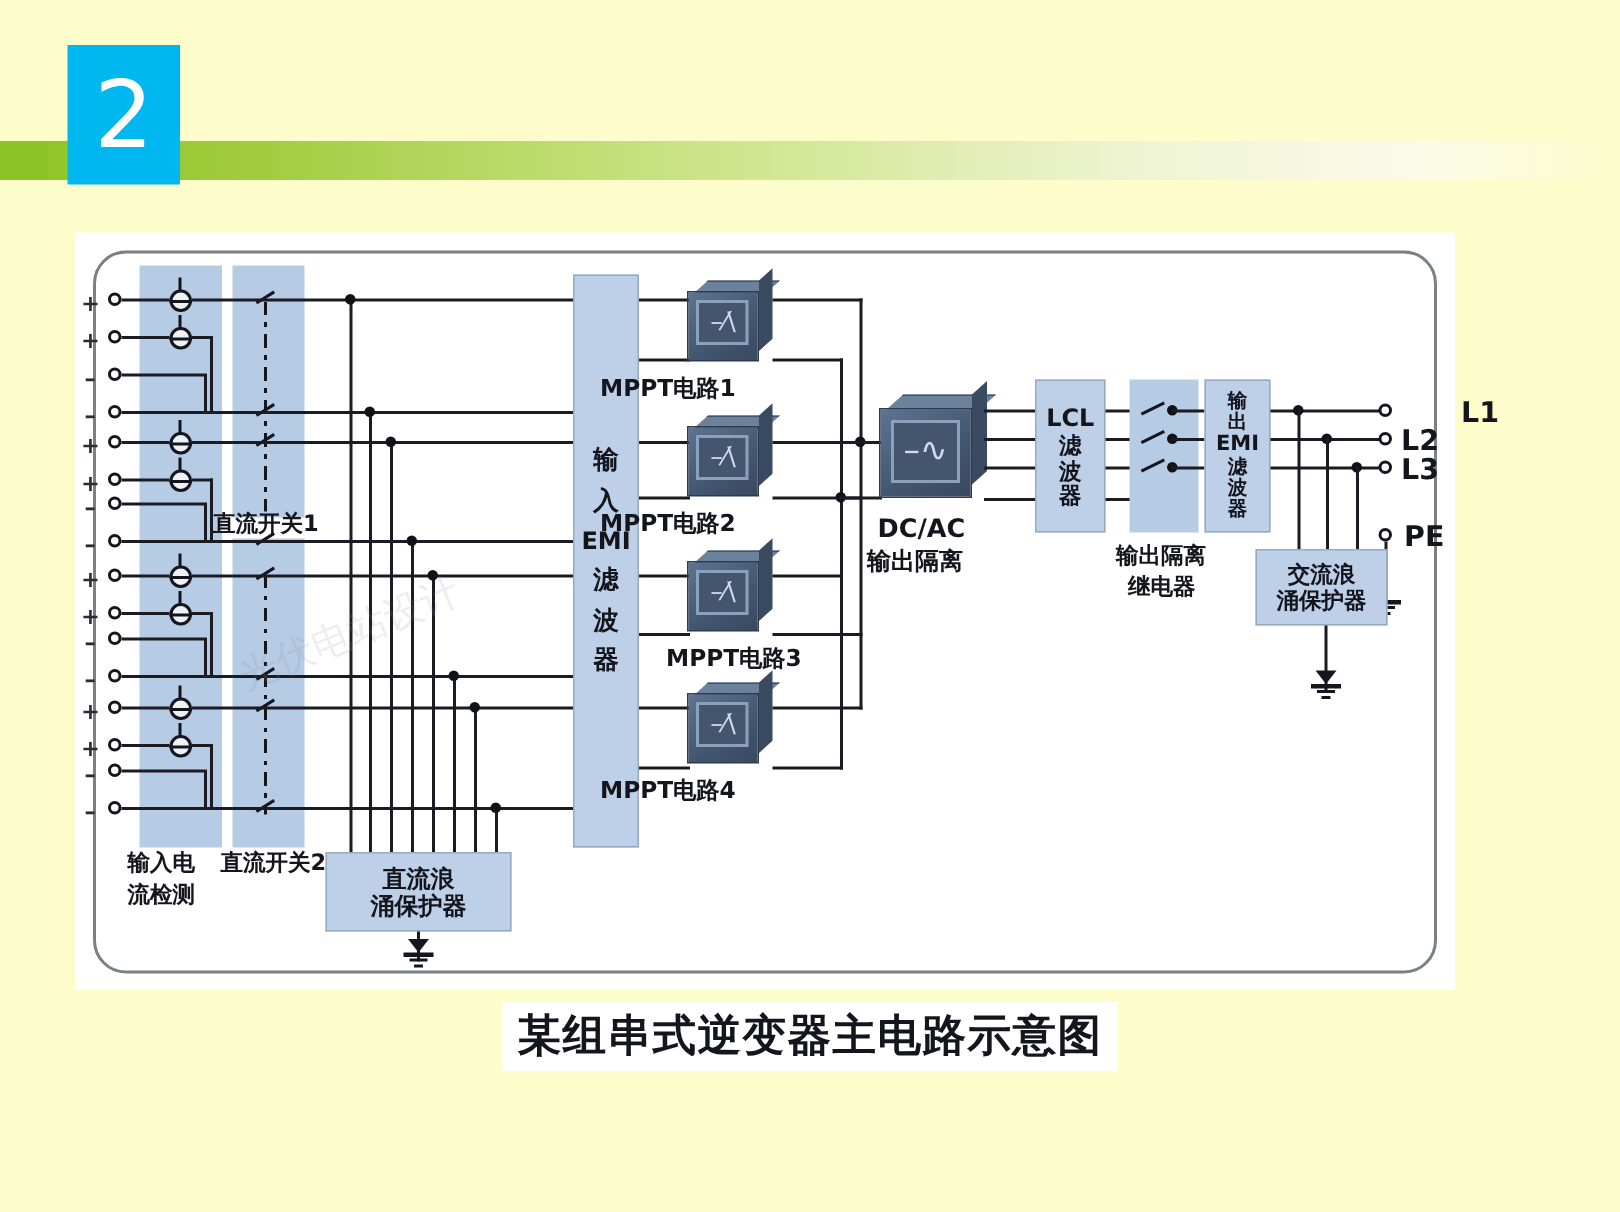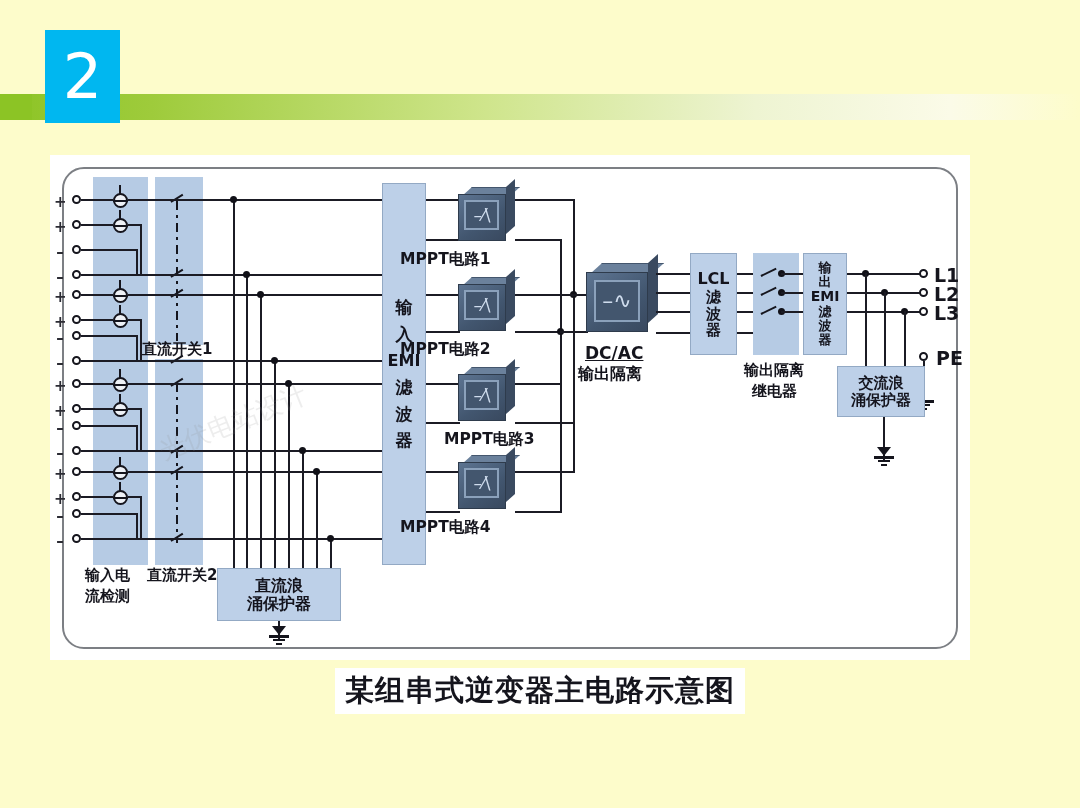--- a/index.html
+++ b/index.html
@@ -321,21 +321,21 @@
   <div class="wire h" style="left:510px;top:139px;width:28px;"></div>
   <div class="wire h" style="left:510px;top:176px;width:28px;"></div>
 
   <div class="dev" style="left:536px;top:108px;width:72px;height:72px;">
     <div class="dev-top" style="width:62px;height:9px;left:5px;"></div>
     <div class="dev-side" style="left:62px;height:60px;width:10px;"></div>
     <div class="dev-body" style="width:62px;height:60px;top:9px;"></div>
     <div class="dev-screen" style="left:8px;top:17px;width:46px;height:42px;"></div>
     <div class="dev-sym" style="left:10px;top:22px;width:42px;height:32px;line-height:32px;font-size:22px;">–∿</div>
   </div>
-  <div class="devlabel" style="left:535px;top:188px;font-size:17px;text-decoration:underline;">DC/AC</div>
+  <div class="devlabel" style="left:535px;top:188px;font-size:17px;">DC/AC</div>
   <div class="devlabel" style="left:528px;top:209px;font-size:16px;">输出隔离</div>
 
   <div class="wire h" style="left:606px;top:118px;width:34px;"></div>
   <div class="wire h" style="left:606px;top:137px;width:34px;"></div>
   <div class="wire h" style="left:606px;top:156px;width:34px;"></div>
   <div class="wire h" style="left:606px;top:177px;width:34px;"></div>
 
   <div class="bluebox" style="left:640px;top:98px;width:47px;height:102px;flex-direction:column;font-size:15px;justify-content:center;">
     <span style="font-size:16px;margin-bottom:2px;">LCL</span>
     <span>滤</span>
@@ -377,21 +377,21 @@
   <div class="node" style="left:812px;top:115px;"></div>
   <div class="node" style="left:831px;top:134px;"></div>
   <div class="node" style="left:851px;top:153px;"></div>
   <div class="wire v" style="left:815px;top:118px;height:95px;"></div>
   <div class="wire v" style="left:834px;top:137px;height:76px;"></div>
   <div class="wire v" style="left:854px;top:156px;height:57px;"></div>
 
   <div class="term" style="left:869px;top:114px;"></div>
   <div class="term" style="left:869px;top:133px;"></div>
   <div class="term" style="left:869px;top:152px;"></div>
-  <div class="rt" style="left:884px;top:109px;">L1</div>
+  <div class="rt" style="left:924px;top:109px;">L1</div>
   <div class="rt" style="left:884px;top:128px;">L2</div>
   <div class="rt" style="left:884px;top:147px;">L3</div>
 
   <div class="term" style="left:869px;top:197px;"></div>
   <div class="rt" style="left:886px;top:192px;">PE</div>
   <div class="wire v" style="left:873px;top:206px;height:40px;"></div>
   <div class="gnd" style="left:864px;top:245px;">
     <div class="g1"></div>
       <div class="g2"></div>
       <div class="g3"></div>

